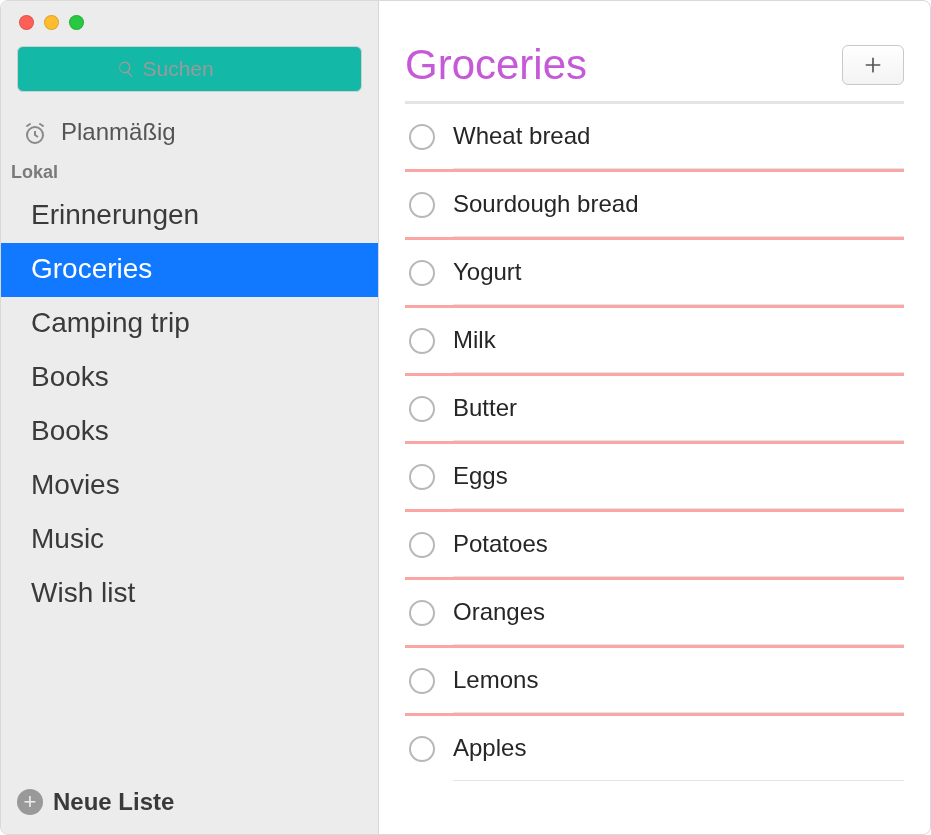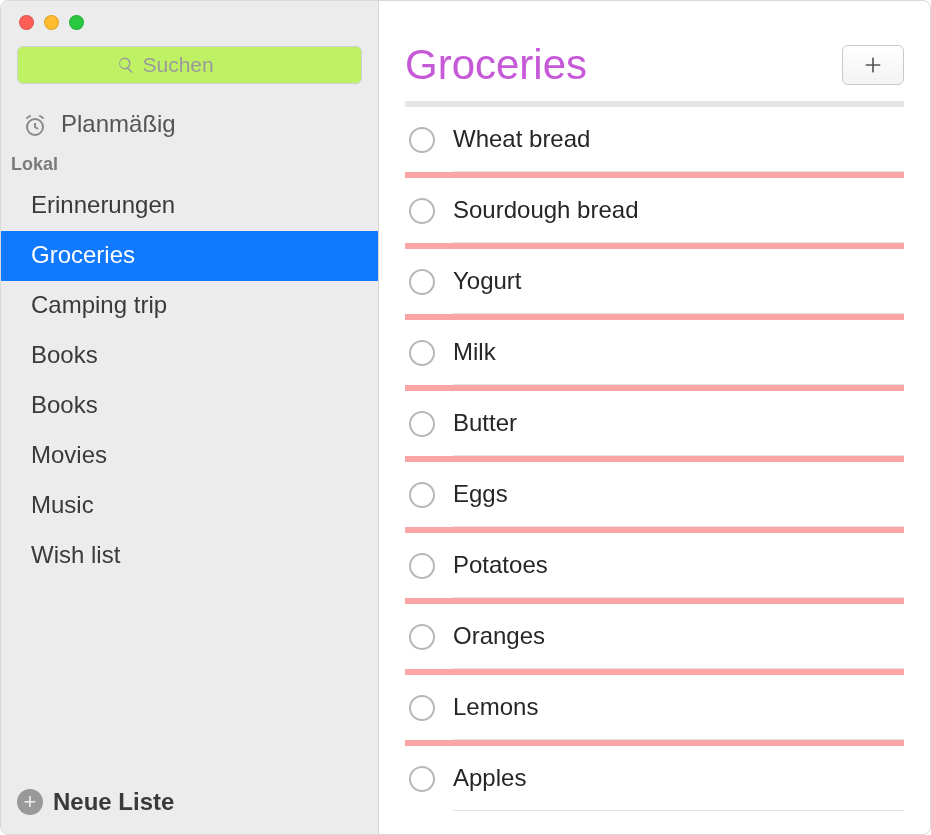--- a/index.html
+++ b/index.html
@@ -35,24 +35,24 @@
   .tl {
     width: 15px; height: 15px; border-radius: 50%;
     box-shadow: inset 0 0 0 1px rgba(0,0,0,.12);
   }
   .tl.red { background:#ff5f57; }
   .tl.yellow { background:#febc2e; }
   .tl.green { background:#28c840; }
 
   .search-wrap {
     margin: 6px 16px 14px 16px;
-    background:#bef264;
+    background:#14b8a6;
     border:1px solid #cfcfcf;
     border-radius:6px;
-    height:38px;
+    height:46px;
     display:flex;
     align-items:center;
     justify-content:center;
     color:#9a9a9a;
     font-size:21px;
   }
   .search-wrap svg { width:18px; height:18px; margin-right:8px; fill:#9a9a9a; flex:0 0 auto; }
   .search-input {
     border:none; background:transparent; outline:none;
     font-size:21px; color:#333; width:120px;
@@ -72,21 +72,21 @@
     font-size:18px;
     color:#7a7a7a;
     font-weight:bold;
   }
 
   .lists {
     flex: 1 1 auto;
   }
   .list-item {
     padding: 10px 22px 12px 30px;
-    font-size:24px;
+    font-size:28px;
     color:#3a3a3a;
     cursor:default;
   }
   .list-item.selected {
     background:#1079ff;
     color:#fff;
   }
 
   .add-list {
     display:flex; align-items:center;
@@ -128,21 +128,21 @@
   }
   .add-btn svg { width:20px; height:20px; stroke:#555; }
 
   .reminders {
     overflow:auto;
   }
   .reminder-row {
     display:flex;
     align-items:center;
     min-height:66px;
-    border-top:6px solid #fca5a5;
+    border-top:3px solid #fca5a5;
     padding-left:4px;
   }
   .reminder-row:first-child { border-top-color:#e4e4e4; }
   .rcheck {
     width:26px; height:26px;
     border:2px solid #b8b8b8;
     border-radius:50%;
     margin-right:18px;
     flex:0 0 auto;
   }

